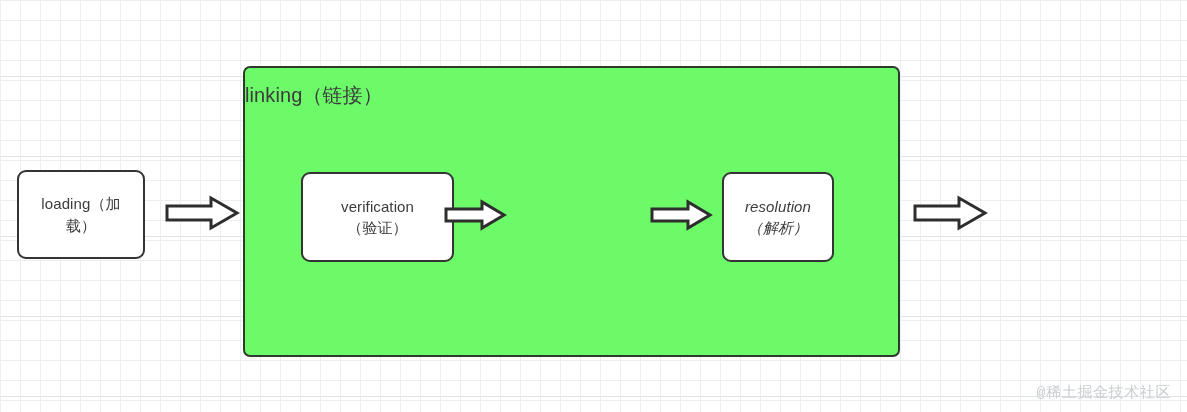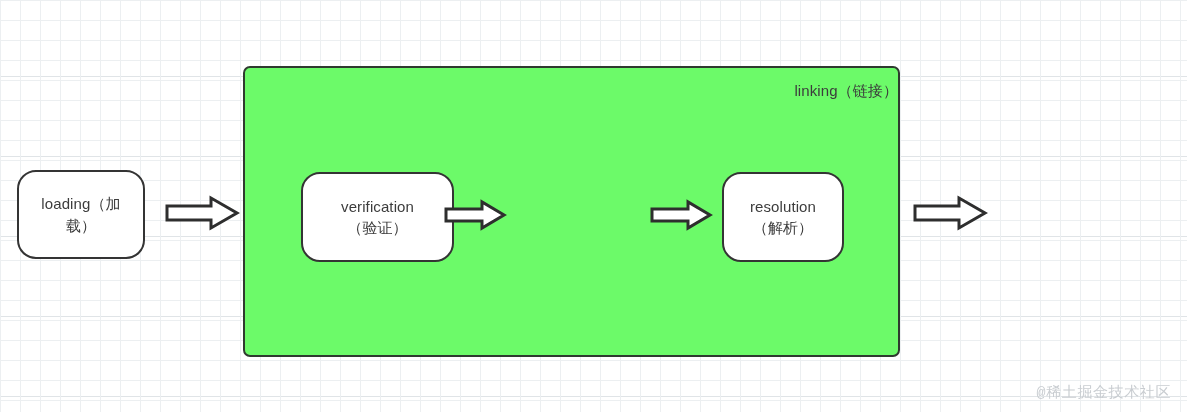--- a/index.html
+++ b/index.html
@@ -26,21 +26,21 @@
     overflow: hidden;
     font-family: "Liberation Sans", "DejaVu Sans", sans-serif;
   }
 
   
   .node {
     position: absolute;
     box-sizing: border-box;
     background: #ffffff;
     border: 2.5px solid #343434;
-    border-radius: 19px;
+    border-radius: 9px;
     display: flex;
     align-items: center;
     justify-content: center;
     text-align: center;
     color: #3c3c3c;
     font-size: 15px;
     line-height: 1.42;
     letter-spacing: 0.1px;
     padding: 2px 20px;
     white-space: pre-line;
@@ -56,31 +56,31 @@
     box-sizing: border-box;
     background: #6cfa69;
     border: 2.5px solid #2f3a2f;
     border-radius: 7px;
   }
   #linking-title {
     position: absolute;
     left: 0;
     right: 0;
     top: 14px;
-    text-align: right;
+    text-align: left;
     color: #3c3c3c;
-    font-size: 15px;
+    font-size: 20px;
     letter-spacing: 0.1px;
   }
 
   
   #node-loading        { left: 17px;  top: 170px; width: 128px; height: 89px; }
   #node-verification   { left: 301px; top: 172px; width: 153px; height: 90px; }
   #node-preparation    { left: 509px; top: 172px; width: 128px; height: 90px; }
-  #node-resolution     { left: 722px; top: 172px; width: 122px; height: 90px; }
+  #node-resolution     { left: 722px; top: 172px; width: 112px; height: 90px; font-style: italic; }
   #node-initialization { left: 993px; top: 170px; width: 128px; height: 89px; }
 
   
   .arrow {
     position: absolute;
     display: block;
   }
   .arrow svg { display: block; overflow: visible; }
   .arrow-path {
     fill: #ffffff;

